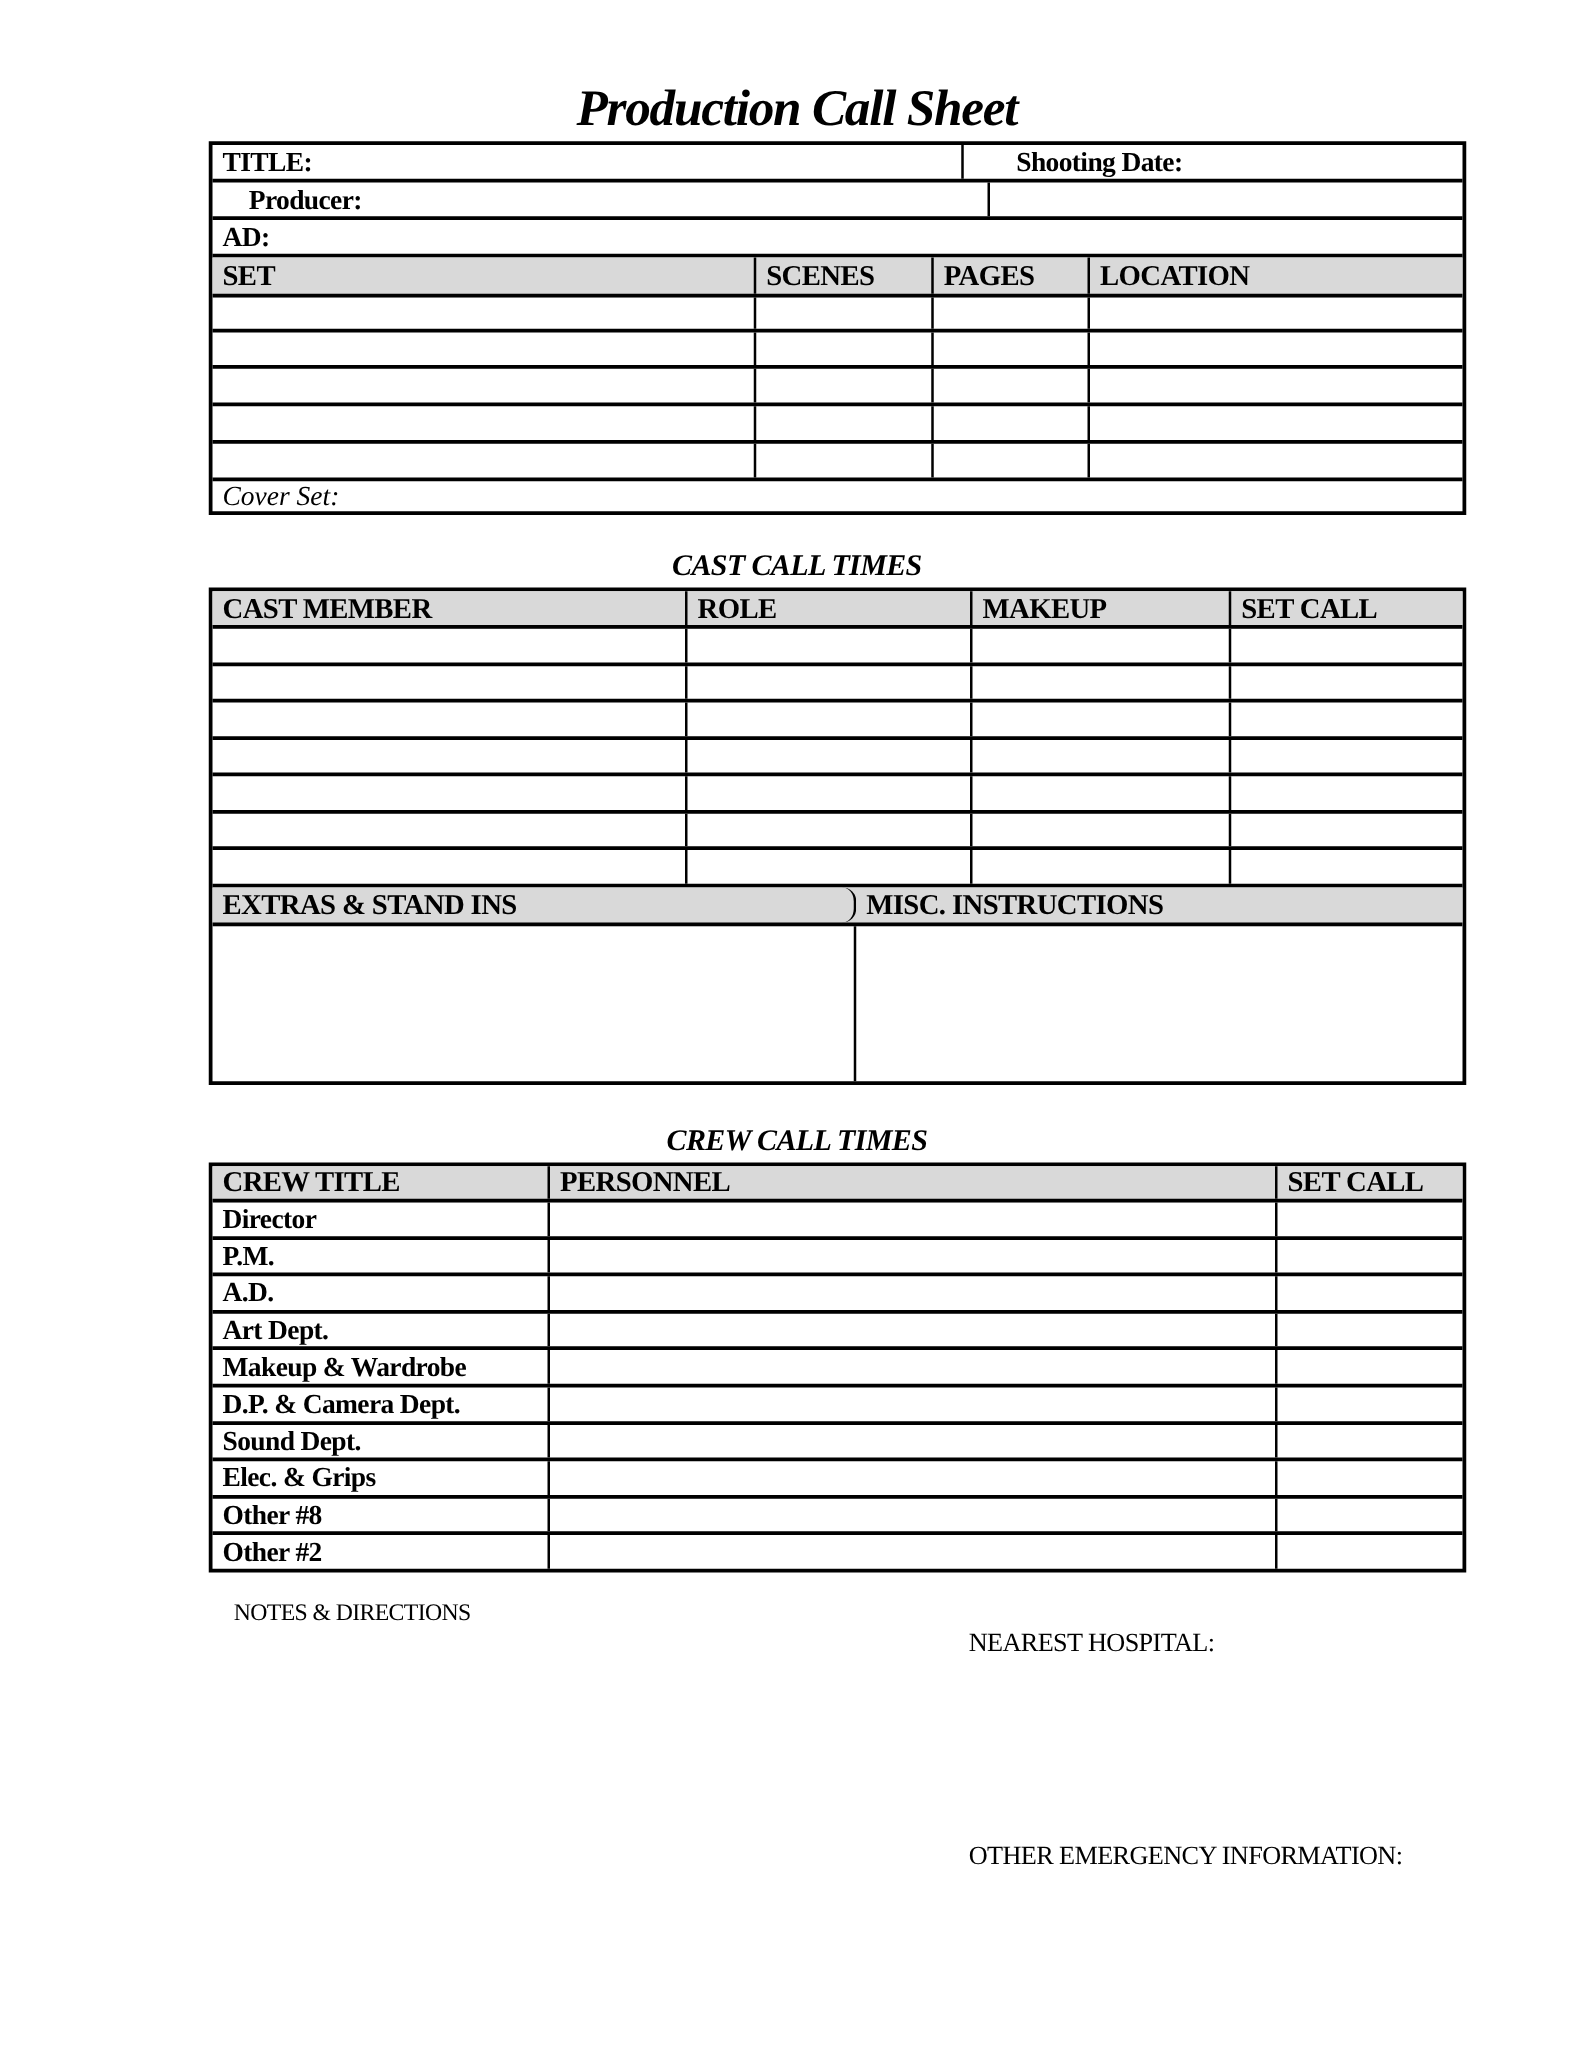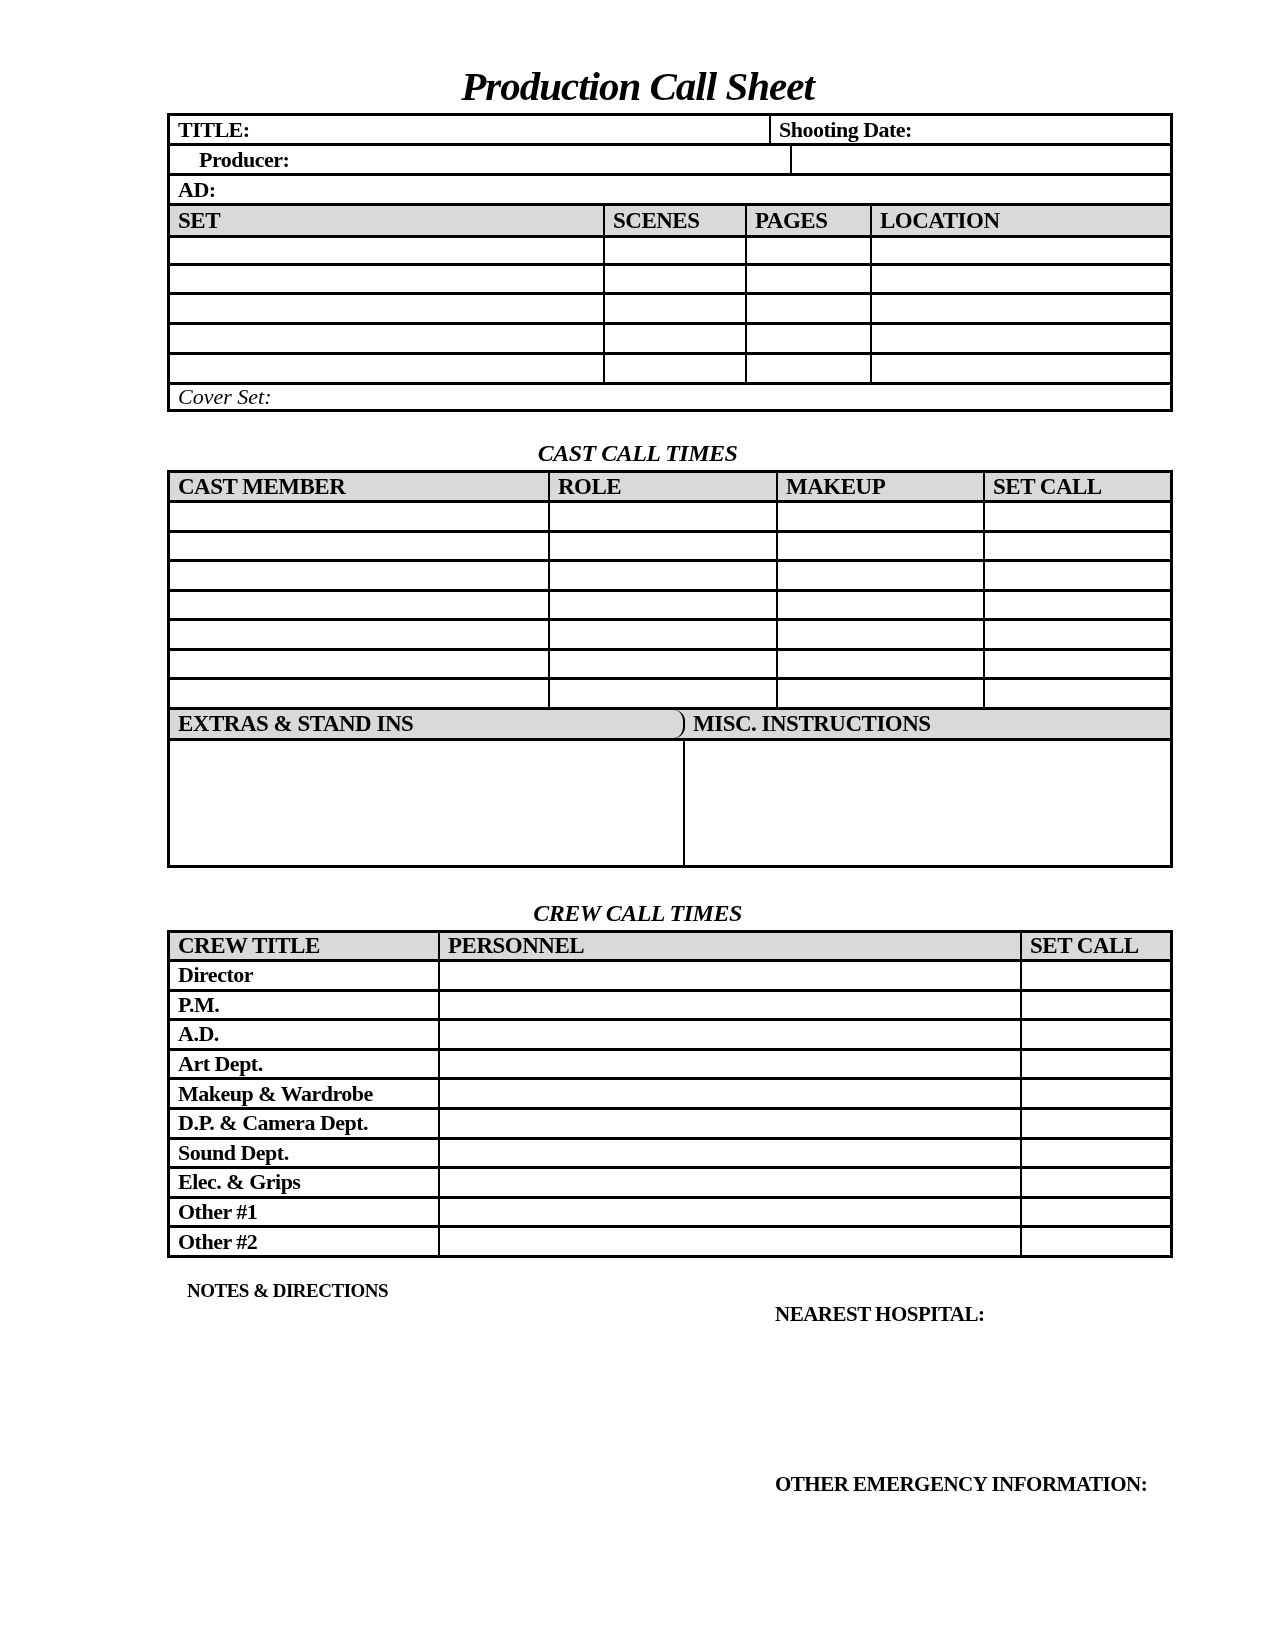--- a/index.html
+++ b/index.html
@@ -26,33 +26,33 @@
     box-sizing:border-box; display:flex; align-items:center;
     padding-left:8px; overflow:hidden; white-space:nowrap;
   }
   .cell.vline { border-right:2px solid #000; }
   .lbl { font-weight:bold; font-size:22px; letter-spacing:-0.5px; }
   .hdr { background:#d9d9d9; }
   .hdr .lbl { font-size:23px; }
   .cover-lbl { font-style:italic; font-size:22px; font-weight:normal; }
   .crew-lbl { font-weight:bold; font-size:22px; letter-spacing:-0.5px; }
   .note {
-    position:absolute; font-weight:bold; letter-spacing:-0.5px; white-space:nowrap;
+    position:absolute; font-weight:normal; letter-spacing:-0.5px; white-space:nowrap;
   }
 </style>
 </head>
 <body>
 
 <div class="page">
 
   <div class="doc-title">Production Call Sheet</div>
 
   <div class="block" style="top:113px; height:299px;">
 
-    <div class="row" style="height:30px;">
+    <div class="row" style="height:30px;gap:34px;">
       <div class="cell vline" style="width:601px;">
         <span class="lbl">TITLE:</span>
       </div>
       <div class="cell" style="flex:1;">
         <span class="lbl">Shooting Date:</span>
       </div>
     </div>
     <div class="row" style="height:30px;">
       <div class="cell vline" style="width:601px;margin-left:21px;">
         <span class="lbl">Producer:</span>
@@ -261,21 +261,21 @@
     </div>
     <div class="row grow">
       <div class="cell vline" style="width:270px;">
         <span class="crew-lbl">Elec. &amp; Grips</span>
       </div>
       <div class="cell vline" style="width:582px;"></div>
       <div class="cell" style="flex:1;"></div>
     </div>
     <div class="row grow">
       <div class="cell vline" style="width:270px;">
-        <span class="crew-lbl">Other #1</span>
+        <span class="crew-lbl">Other #8</span>
       </div>
       <div class="cell vline" style="width:582px;"></div>
       <div class="cell" style="flex:1;"></div>
     </div>
     <div class="row grow last">
       <div class="cell vline" style="width:270px;">
         <span class="crew-lbl">Other #2</span>
       </div>
       <div class="cell vline" style="width:582px;"></div>
       <div class="cell" style="flex:1;"></div>

